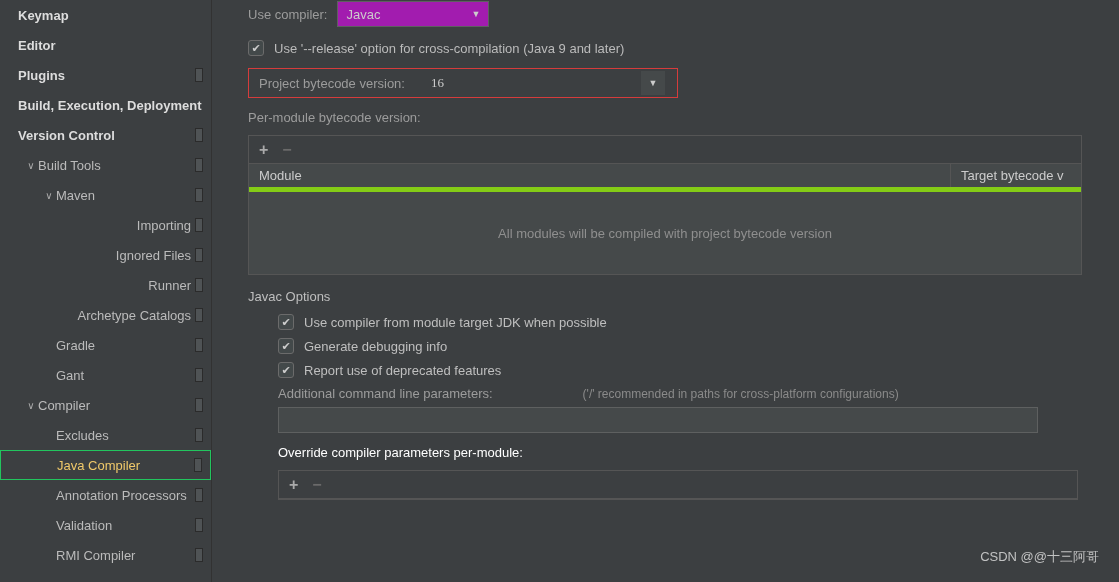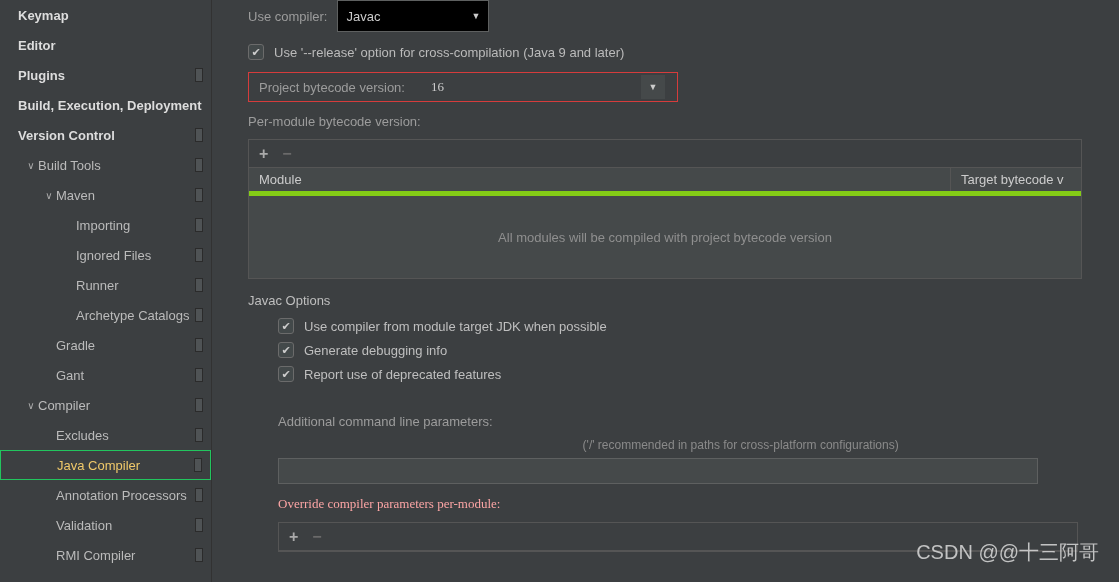--- a/index.html
+++ b/index.html
@@ -44,42 +44,42 @@
     width: 8px;
     height: 14px;
     background: #4f5355;
     border: 1px solid #2b2b2b;
     margin-left: 4px;
   }
   .bold { font-weight: 600; color: #dddddd; }
   .indent-0 { padding-left: 4px; }
   .indent-1 { padding-left: 24px; }
   .indent-2 { padding-left: 42px; }
-  .indent-3 { padding-left: 62px; }
+  .indent-3 { padding-left: 62px; text-align: right; }
   .highlight-red {
     border: 1px solid #22c55e;
     box-sizing: border-box;
   }
   .selected-label { color: #f0c96a; }
   .main {
     flex: 1;
     padding: 0 0 0 36px;
     position: relative;
   }
   .frow {
     display: flex;
     align-items: center;
     min-height: 28px;
     margin-bottom: 6px;
   }
   .flabel { color: #9c9c9c; margin-right: 10px; }
   .dropdown {
-    background: #000000;
+    background: #a21caf;
     border: 1px solid #5e6060;
-    height: 32px;
+    height: 26px;
     display: flex;
     align-items: center;
     padding: 0 8px;
     color: #cccccc;
     position: relative;
   }
   .dropdown .dd-arrow {
     margin-left: auto;
     font-size: 9px;
     color: #cccccc;
@@ -161,28 +161,27 @@
   .addl-row {
     display: flex;
     align-items: center;
     margin: 6px 0 6px 30px;
     color: #9c9c9c;
   }
   .addl-row .hint {
     margin-left: 90px;
     color: #8a8a8a;
     font-size: 12px;
-    margin-top: 48px;
   }
   .watermark {
     position: absolute;
     right: 20px;
     bottom: 16px;
     color: #d9d9d9;
-    font-size: 20px;
+    font-size: 13px;
     opacity: 0.85;
     pointer-events: none;
   }
 </style>
 </head>
 <body>
 
 <div class="sidebar" id="sidebar">
     <div class="tree-item indent-0">
       <span class="arrow"></span>
@@ -331,21 +330,21 @@
         <span class="clabel">Report use of deprecated features</span>
       </div>
     </div>
 
   <div class="addl-row">
     <span>Additional command line parameters:</span>
     <span class="hint">('/' recommended in paths for cross-platform configurations)</span>
   </div>
   <div class="param-input"></div>
 
-  <div class="section-title" style="margin-left:30px; color:#fca5a5;font-family:Liberation Serif, serif;">Override compiler parameters per-module:</div>
+  <div class="section-title" style="margin-left:30px; color:#ffffff;">Override compiler parameters per-module:</div>
 
   <div class="table-wrap" style="margin-left:30px; width:800px;">
     <div class="toolbar">
       <span class="btn">+</span>
       <span class="btn" style="color:#6a6a6a;">−</span>
     </div>
   </div>
 
   <div class="watermark">CSDN @@十三阿哥</div>
 </div>

